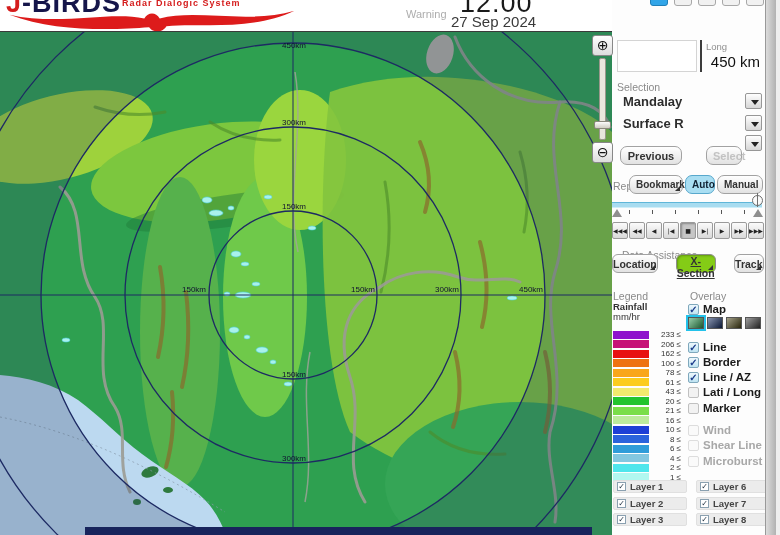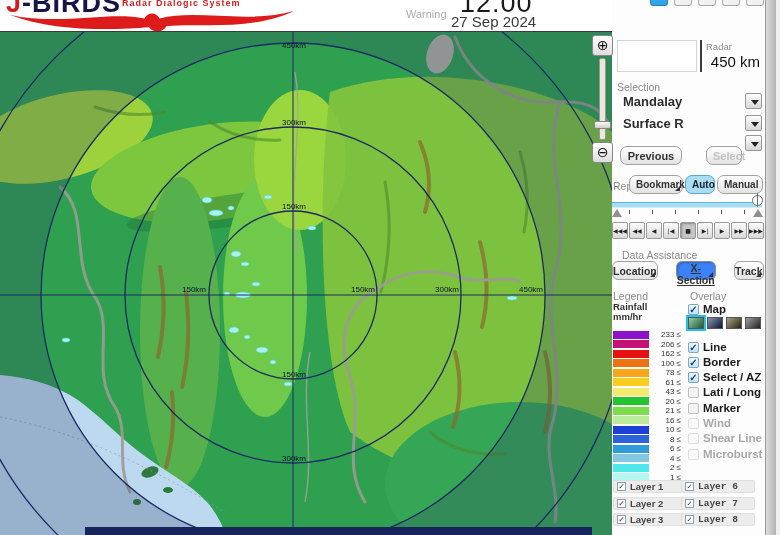--- a/index.html
+++ b/index.html
@@ -51,69 +51,69 @@
   .dd-row { position:absolute; left:5px; width:148px; height:20px; }
   .dd-text { position:absolute; left:6px; top:2px; font-size:13px; font-weight:bold; color:#2d2d2d; }
   .dd-btn { position:absolute; right:3px; top:1px; width:17px; height:16px;
     background:linear-gradient(#fefefe,#d6d6d6); border:1px solid #979797; border-radius:2px; padding:0; }
   .dd-btn::after { content:""; position:absolute; left:4.5px; top:6px; border:4px solid transparent;
     border-top:5px solid #222; }
   .cmd-btn { position:absolute; height:19px; border:1px solid #a2a2a2; border-radius:7px;
     background:linear-gradient(#ffffff,#e2e2e2); font-size:11px; font-weight:bold; color:#333; padding:0 6px; }
   .cmd-btn.disabled { color:#c2c2c2; }
   .cmd-btn.active-cyan { background:#a9def2; border-color:#58a8cc; color:#123; }
-  .cmd-btn.pressed { background:#3b82f6; border-color:#8e8e8e; box-shadow:inset 1px 1px 2px rgba(0,0,0,.25);text-decoration:underline; }
+  .cmd-btn.pressed { background:#84cc16; border-color:#8e8e8e; box-shadow:inset 1px 1px 2px rgba(0,0,0,.25);text-decoration:underline; }
   .fold { position:absolute; right:2px; bottom:2px; width:0; height:0;
     border-left:5px solid transparent; border-bottom:5px solid #333; }
 
   
   #rp-track { position:absolute; left:0px; top:202px; width:150px; height:6px;
     background:#a8dcf0; border-top:1px solid #5fb6d8; border-bottom:1px solid #cfeef8; }
   #rp-handle { position:absolute; left:140px; top:195px; width:11px; height:11px; border-radius:50%;
     background:#fafafa; border:1.5px solid #6e6e6e; }
   #rp-handle::after { content:""; position:absolute; left:3.5px; top:-3px; width:1px; height:14px; background:#6e6e6e; }
   #rp-ticks { position:absolute; left:17px; top:210px; width:122px; height:4px;
     background:repeating-linear-gradient(90deg,#555 0 1.5px,transparent 1.5px 23px); }
   .tri { position:absolute; top:209px; width:0; height:0;
     border-left:5px solid transparent; border-right:5px solid transparent; border-bottom:8px solid #8f8f8f; }
   #pb-row { position:absolute; left:0; top:222px; width:152px; display:flex; gap:1px; }
   .pb { flex:1; height:17px; background:linear-gradient(#fbfbfb,#d9d9d9); border:1px solid #9a9a9a;
     border-radius:2px; font-family:"DejaVu Sans", sans-serif; font-size:6px; color:#222; padding:0; line-height:14px; }
   .pb.pressed { background:#c6c6c6; box-shadow:inset 1px 1px 2px rgba(0,0,0,.3); }
-  #da-row { position:absolute; left:0; top:261px; width:152px; display:flex; gap:18px; }
+  #da-row { position:absolute; left:0; top:254px; width:152px; display:flex; gap:18px; }
   .da-btn { position:relative; flex:1; height:19px; border:1px solid #a2a2a2; border-radius:6px;
     background:linear-gradient(#ffffff,#e2e2e2); font-size:10.5px; font-weight:bold; color:#333; padding:0; }
 
   
   #rainfall-1 { position:absolute; left:1px; top:301px; font-size:9.5px; font-weight:bold; color:#333; }
-  #rainfall-2 { position:absolute; left:1px; top:311px; font-size:9.5px; font-weight:bold; color:#333; }
+  #rainfall-2 { position:absolute; left:1px; top:311px; font-size:9.5px; font-weight:normal; color:#333; }
   #legend-list { position:absolute; left:1px; top:330px; }
   .lg-row { display:flex; align-items:center; height:9.5px; }
   .sw { width:36px; height:8px; display:inline-block; }
   .lv { width:32px; text-align:right; font-size:8px; color:#333; }
 
   
   #overlay-list { position:absolute; left:76px; top:300px; width:77px; }
   .ov-row { display:flex; align-items:flex-end; height:15.3px; }
   .ov-row .cb { width:11px; height:11px; margin-right:4px; border:1px solid #c0c0c0; background:#f2f2f2;
     border-radius:2px; font-size:10px; line-height:9px; text-align:center; color:#1a3a8a; font-weight:bold; }
   .ov-row.checked .cb { background:linear-gradient(#eef8fd,#bfe4f2); border-color:#7fa8bc; }
   .ov-row.checked .cb::after { content:"✓"; }
   .ov-row.disabled .cb { background:#fafafa; border-color:#ddd; }
   .ov-label { font-size:11.5px; font-weight:bold; color:#1a1a1a; white-space:nowrap; }
   .ov-row.disabled .ov-label { color:#a8a8a8; }
-  .ov-row.gap { }
+  .ov-row.gap { margin-top:7px; }
   #style-swatches { display:flex; gap:3px; height:16px; align-items:center; }
   .mstyle { width:16px; height:12px; border:1px solid #555;
     background-image:linear-gradient(135deg, rgba(255,255,255,.5), rgba(0,0,0,.45)); }
   .mstyle.selected { outline:2px solid #24c2ea; }
 
   
   .layer-col { position:absolute; top:480px; width:74px; }
-  #layers-left { left:1px; } #layers-right { left:69px;font-family:Liberation Mono, monospace; }
+  #layers-left { left:1px; } #layers-right { left:84px; }
   .layer-row { display:flex; align-items:center; height:13px; margin-bottom:3.5px; background:#ececec;
     border:1px solid #e0e0e0; border-radius:2px; padding-left:3px; }
   .lcb { width:9px; height:9px; background:#fff; border:1px solid #8aa0b0; margin-right:4px;
     font-size:8px; line-height:8px; color:#234; text-align:center; }
   .lcb::after { content:"✓"; }
   .layer-row span.ll { font-size:9.5px; font-weight:bold; color:#444; }
 
   
   #scrollbar { position:absolute; left:765px; top:0; width:11px; height:535px;
     background:linear-gradient(90deg,#dcdcdc,#b2b2b2); border-left:1px solid #999; }
@@ -243,21 +243,21 @@
   <div id="sidebar">
     <button class="minibtn active" style="left:38px"></button>
     <button class="minibtn" style="left:62px"></button>
     <button class="minibtn" style="left:86px"></button>
     <button class="minibtn" style="left:110px"></button>
     <button class="minibtn" style="left:134px"></button>
 
 
     <div id="range-box"></div>
     <div id="range-sep"></div>
-    <span id="range-label">Radar</span>
+    <span id="range-label">Long</span>
     <span id="range-value">450 km</span>
 
     <span class="sec-label" style="left:5px; top:81px">Selection</span>
 
     <div class="dd-row" style="top:92px">
       <span class="dd-text">Mandalay</span>
       <button class="dd-btn"></button>
     </div>
     <div class="dd-row" style="top:114px">
       <span class="dd-text">Surface R</span>
@@ -387,21 +387,21 @@
       <div class="ov-row checked" style="margin-top:6px">
           <span class="cb"></span>
           <span class="ov-label">Line</span>
         </div>
       <div class="ov-row checked">
           <span class="cb"></span>
           <span class="ov-label">Border</span>
         </div>
       <div class="ov-row checked">
           <span class="cb"></span>
-          <span class="ov-label">Select / AZ</span>
+          <span class="ov-label">Line / AZ</span>
         </div>
       <div class="ov-row">
           <span class="cb"></span>
           <span class="ov-label">Lati / Long</span>
         </div>
       <div class="ov-row">
           <span class="cb"></span>
           <span class="ov-label">Marker</span>
         </div>
       <div class="ov-row disabled gap">

